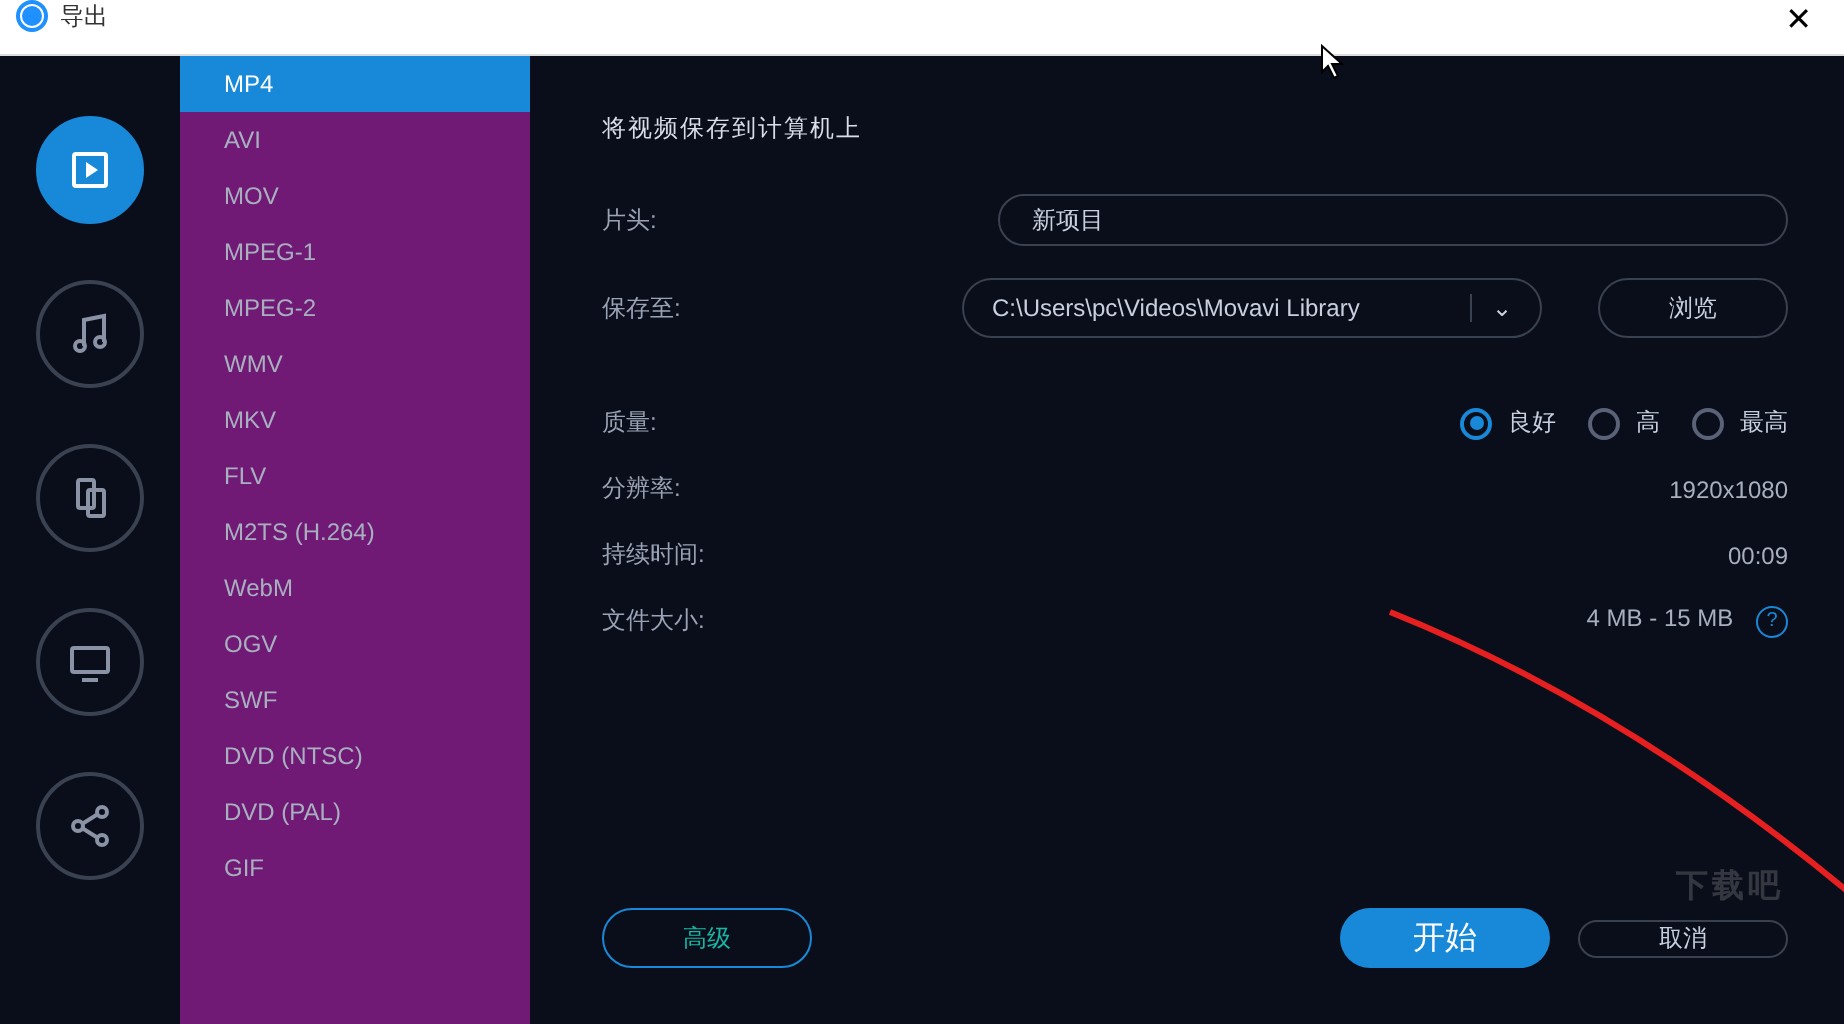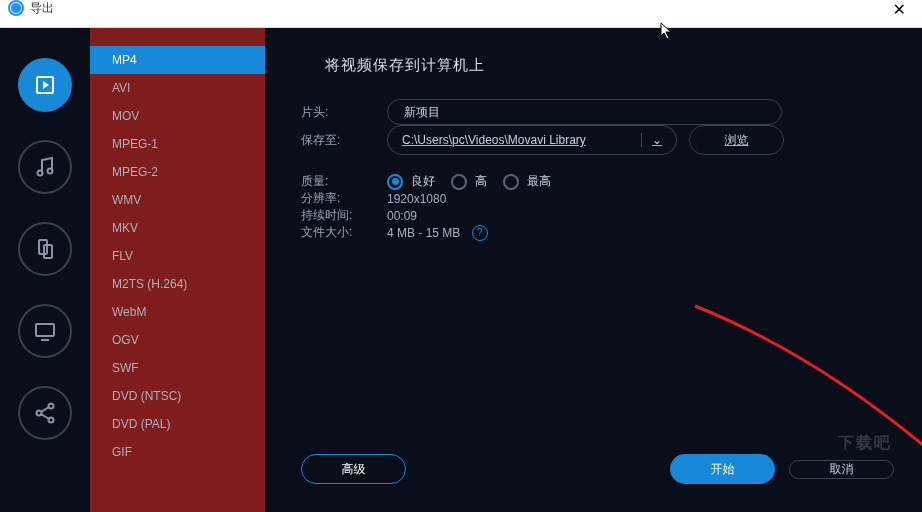--- a/index.html
+++ b/index.html
@@ -11,54 +11,54 @@
     .titlebar-title { font-size: 12px; color: #333; flex: 1; }
     .titlebar-close { font-size: 16px; cursor: pointer; padding: 0 8px; }
     
     .main { display: flex; height: 484px; background: #0a0e1a; }
     
     .icon-rail { width: 90px; background: #0a0e1a; padding-top: 30px; display: flex; flex-direction: column; align-items: center; gap: 28px; }
     .rail-icon { width: 54px; height: 54px; border-radius: 50%; border: 2px solid #3a4150; display: flex; align-items: center; justify-content: center; cursor: pointer; color: #8a92a5; }
     .rail-icon.active { background: #1789d8; border-color: #1789d8; color: #fff; }
     .rail-icon svg { width: 24px; height: 24px; fill: none; stroke: currentColor; stroke-width: 2; }
     
-    .format-list { width: 175px; background: #7f1d1d; padding-top: 18px; }
+    .format-list { width: 175px; background: #701a75; }
     .format-item { height: 28px; padding: 0 22px; font-size: 12px; color: #a8b0c0; display: flex; align-items: center; cursor: pointer; }
     .format-item.selected { background: #1789d8; color: #fff; }
     
     .content { flex: 1; padding: 28px 28px 20px 36px; color: #a8b0c0; position: relative; }
-    .page-title { font-size: 15px; color: #d8dde8; margin-bottom: 24px; letter-spacing: 1px; margin-left: 24px; }
-    
-    .form-row { display: flex; align-items: center; font-size: 12px; }
+    .page-title { font-size: 12px; color: #d8dde8; margin-bottom: 24px; letter-spacing: 1px; }
+    
+    .form-row { display: flex; align-items: center; margin-bottom: 16px; font-size: 12px; justify-content: space-between; }
     .form-label { width: 86px; color: #9aa2b5; }
     .form-value { color: #a8b0c0; }
     
     .text-input { flex: 1; max-width: 395px; height: 26px; background: transparent; border: 1px solid #3a4150; border-radius: 16px; padding: 0 16px; color: #c8d0e0; font-size: 12px; outline: none; }
     
-    .path-row { display: flex; align-items: center; gap: 12px; text-decoration: underline; }
+    .path-row { display: flex; align-items: center; gap: 28px; }
     .path-select { width: 290px; height: 30px; border: 1px solid #3a4150; border-radius: 15px; display: flex; align-items: center; padding: 0 14px; color: #c8d0e0; font-size: 12px; cursor: pointer; }
     .path-select-text { flex: 1; white-space: nowrap; overflow: hidden; }
     .path-chevron { border-left: 1px solid #3a4150; padding-left: 10px; margin-left: 8px; }
     .browse-btn { width: 95px; height: 30px; border: 1px solid #3a4150; border-radius: 15px; background: transparent; color: #c8d0e0; font-size: 12px; cursor: pointer; }
     
     .radio-group { display: flex; gap: 16px; align-items: center; }
     .radio-item { display: flex; align-items: center; gap: 8px; cursor: pointer; }
     .radio-circle { width: 16px; height: 16px; border: 2px solid #5a6278; border-radius: 50%; display: flex; align-items: center; justify-content: center; }
     .radio-circle.checked { border-color: #1789d8; }
     .radio-circle.checked::after { content: ''; width: 7px; height: 7px; background: #1789d8; border-radius: 50%; }
     .radio-label { font-size: 12px; color: #c8d0e0; }
     
     .help-icon { display: inline-flex; width: 16px; height: 16px; border: 1.5px solid #1789d8; border-radius: 50%; color: #1789d8; align-items: center; justify-content: center; font-size: 10px; margin-left: 8px; cursor: pointer; }
     
     .divider-gap { height: 18px; }
     
     .footer-row { position: absolute; bottom: 28px; left: 36px; right: 28px; display: flex; align-items: center; }
-    .adv-btn { width: 105px; height: 30px; border: 1px solid #1789d8; border-radius: 15px; background: transparent; color: #ffffff; font-size: 12px; cursor: pointer; }
+    .adv-btn { width: 105px; height: 30px; border: 1px solid #1789d8; border-radius: 15px; background: transparent; color: #14b8a6; font-size: 12px; cursor: pointer; }
     .spacer { flex: 1; }
-    .start-btn { width: 105px; height: 30px; border: none; border-radius: 15px; background: #1789d8; color: #fff; font-size: 12px; cursor: pointer; margin-right: 14px; }
+    .start-btn { width: 105px; height: 30px; border: none; border-radius: 15px; background: #1789d8; color: #fff; font-size: 16px; cursor: pointer; margin-right: 14px; }
     .cancel-btn { width: 105px; height: 19px; border: 1px solid #3a4150; border-radius: 15px; background: transparent; color: #c8d0e0; font-size: 12px; cursor: pointer; }
     
     .arrow-annotation { position: absolute; left: 420px; top: 270px; pointer-events: none; }
     
     .cursor-annotation { position: absolute; left: 395px; top: -6px; pointer-events: none; }
     
     .watermark { position: absolute; right: 30px; bottom: 58px; font-size: 16px; color: rgba(180,180,180,0.25); font-weight: bold; letter-spacing: 2px; pointer-events: none; }
   </style>
 </head>
 <body>

